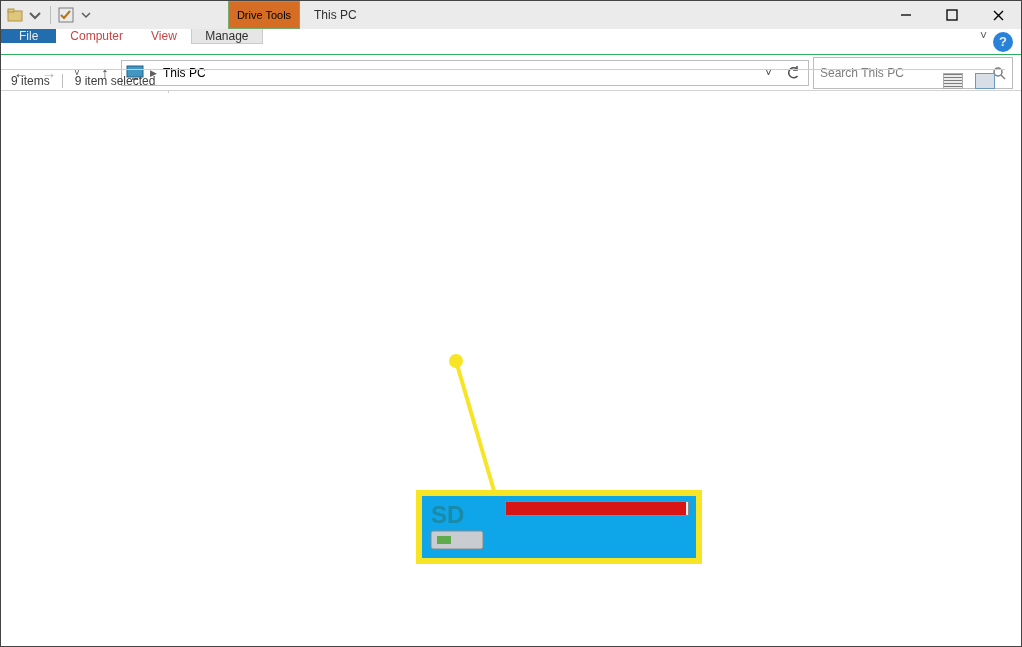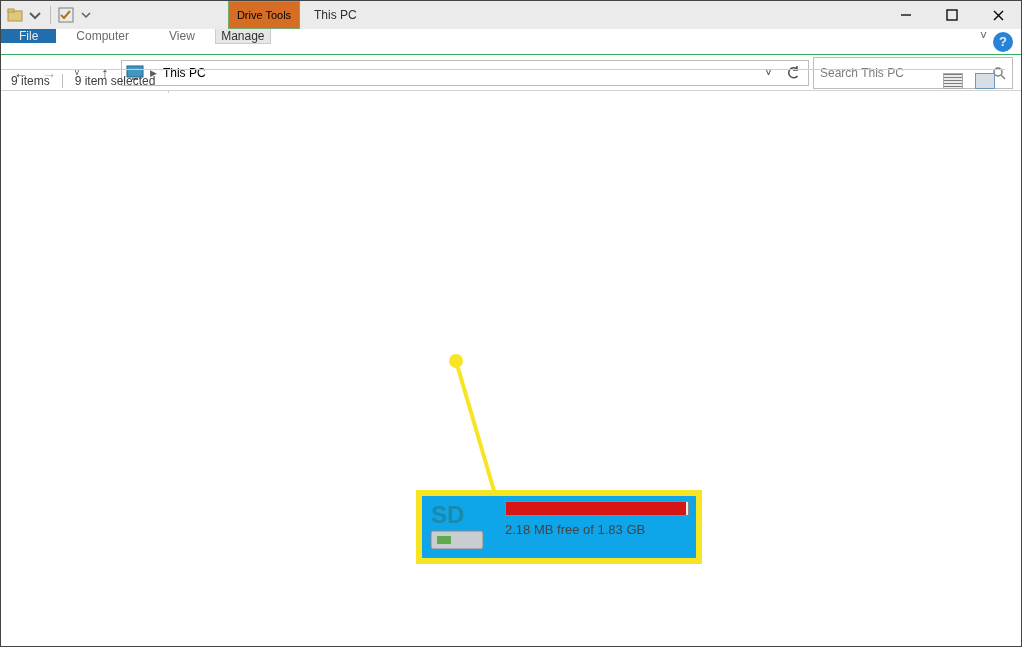--- a/index.html
+++ b/index.html
@@ -21,23 +21,23 @@
 .titlebar { height: 28px; display: flex; align-items: stretch; background: #fff; border-bottom: 0; }
 .qat { display: flex; align-items: center; gap: 4px; padding: 0 6px; }
 .qat .ico { width: 16px; height: 16px; }
 .titlebar .tools-tab { width: 72px; background:#f97316; border:1px solid #7cb96b; font-size:11px; display:flex; align-items:center; justify-content:center; margin-left:128px; }
 .titlebar .title { flex:1; display:flex; align-items:center; padding-left:14px; color:#333; }
 .winctrls { display:flex; align-items:center; }
 .winctrls .btn { width:46px; height:28px; display:flex; align-items:center; justify-content:center; font-size:14px; }
 
 
 .ribbon { height: 26px; display:flex; align-items:flex-start; border-bottom:1px solid #22c55e; position:relative; }
-.ribbon .tab { padding:0 20px; display:flex; align-items:center; font-size:12px; color:#737373; }
+.ribbon .tab { padding:0 14px; display:flex; align-items:center; font-size:12px; color:#ef4444; }
 .ribbon .file { background:#1979ca; color:#fff; padding:0 18px; }
-.ribbon .manage { width:56px; display:flex; align-items:center; justify-content:center; color:#333; background:#fafafa; border:1px solid #ddd; border-top:none; margin-left:0; }
+.ribbon .manage { width:72px; display:flex; align-items:center; justify-content:center; color:#333; background:#fafafa; border:1px solid #ddd; border-top:none; margin-left:0; }
 .ribbon .spacer { flex:1; }
 .ribbon .help { width:20px; height:20px; border-radius:50%; background:#1e90ff; color:#fff; text-align:center; line-height:20px; font-weight:bold; margin:3px 8px 0 0; font-size:13px; }
 .ribbon .chev { color:#666; margin-right:6px; display:flex; align-items:center; }
 
 
 .addrrow { height:36px; display:flex; align-items:center; gap:4px; padding:4px 8px; border-bottom:1px solid #e5e5e5; }
 .navbtn { width:24px; height:24px; display:flex; align-items:center; justify-content:center; color:#555; font-size:15px; }
 .navbtn.disabled { color:#bbb; }
 .addrbox { flex:1; height:26px; border:1px solid #ccc; display:flex; align-items:center; padding:0 4px; gap:6px; }
 .addrbox .pc-ico { width:18px; height:18px; }
@@ -230,15 +230,14 @@
     <svg viewBox="0 0 56 52">
         <text x="2" y="22" font-size="24" font-weight="bold" fill="#1b8aa6">SD</text>
         <rect x="2" y="30" width="52" height="18" rx="2" fill="#c9cdd1" stroke="#888"></rect>
         <rect x="8" y="35" width="14" height="8" fill="#5faa4a"></rect>
       </svg>
   </span>
   <div class="meta" style="flex:1">
     <div class="bar">
         <div class="fill" style="width:99%;background:#d81515"></div>
       </div>
-    <div class="free">2.18 MB free of 1.83 GB</div>
   </div>
 </div>
 
 </body></html>

